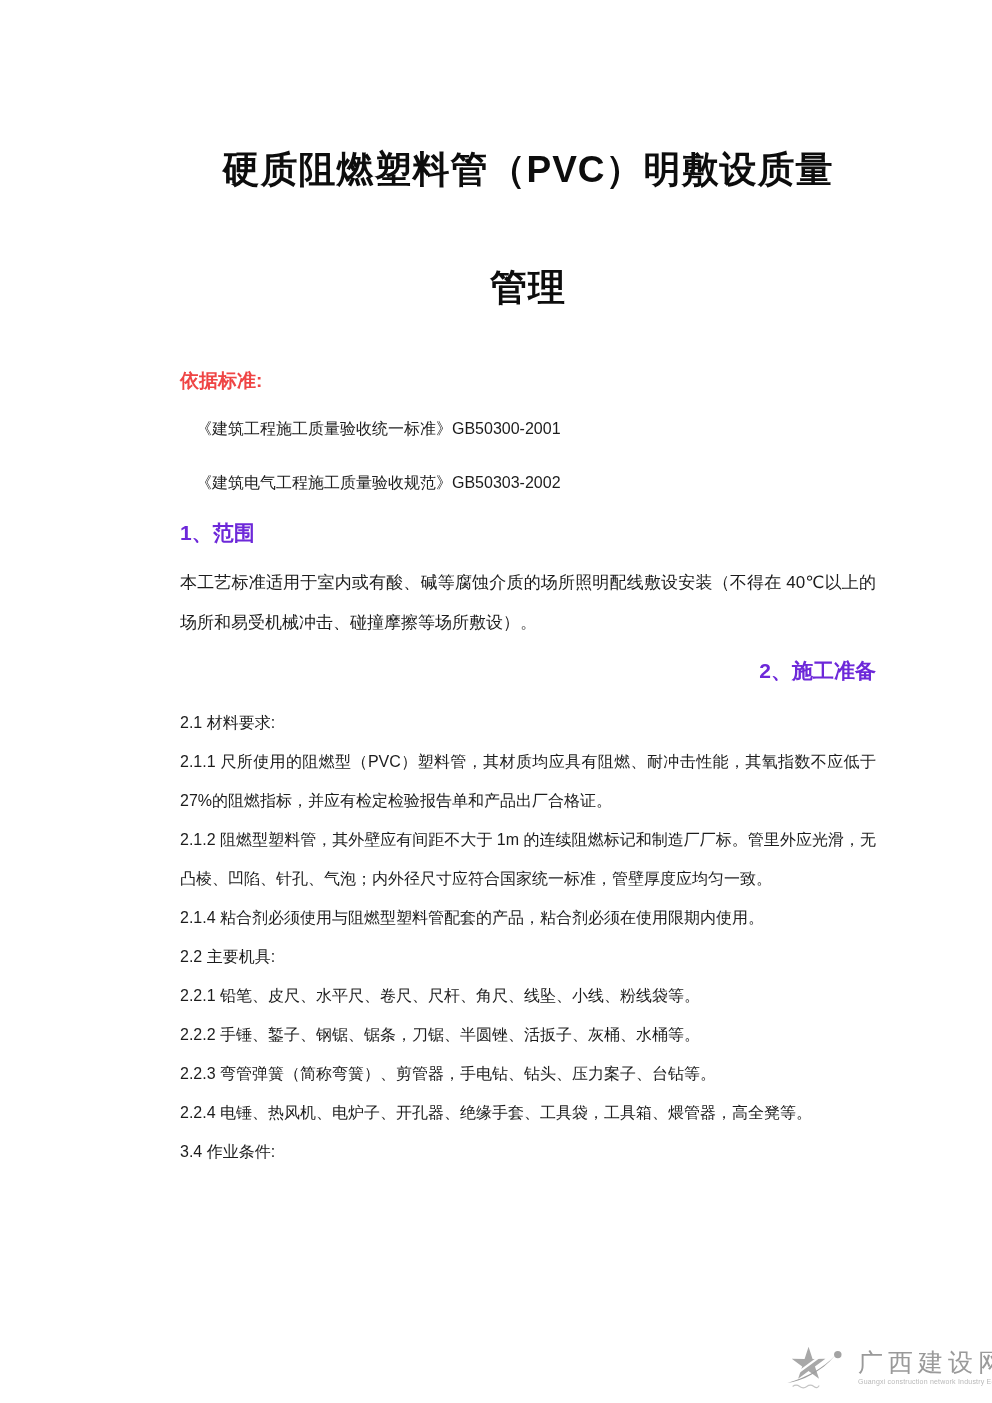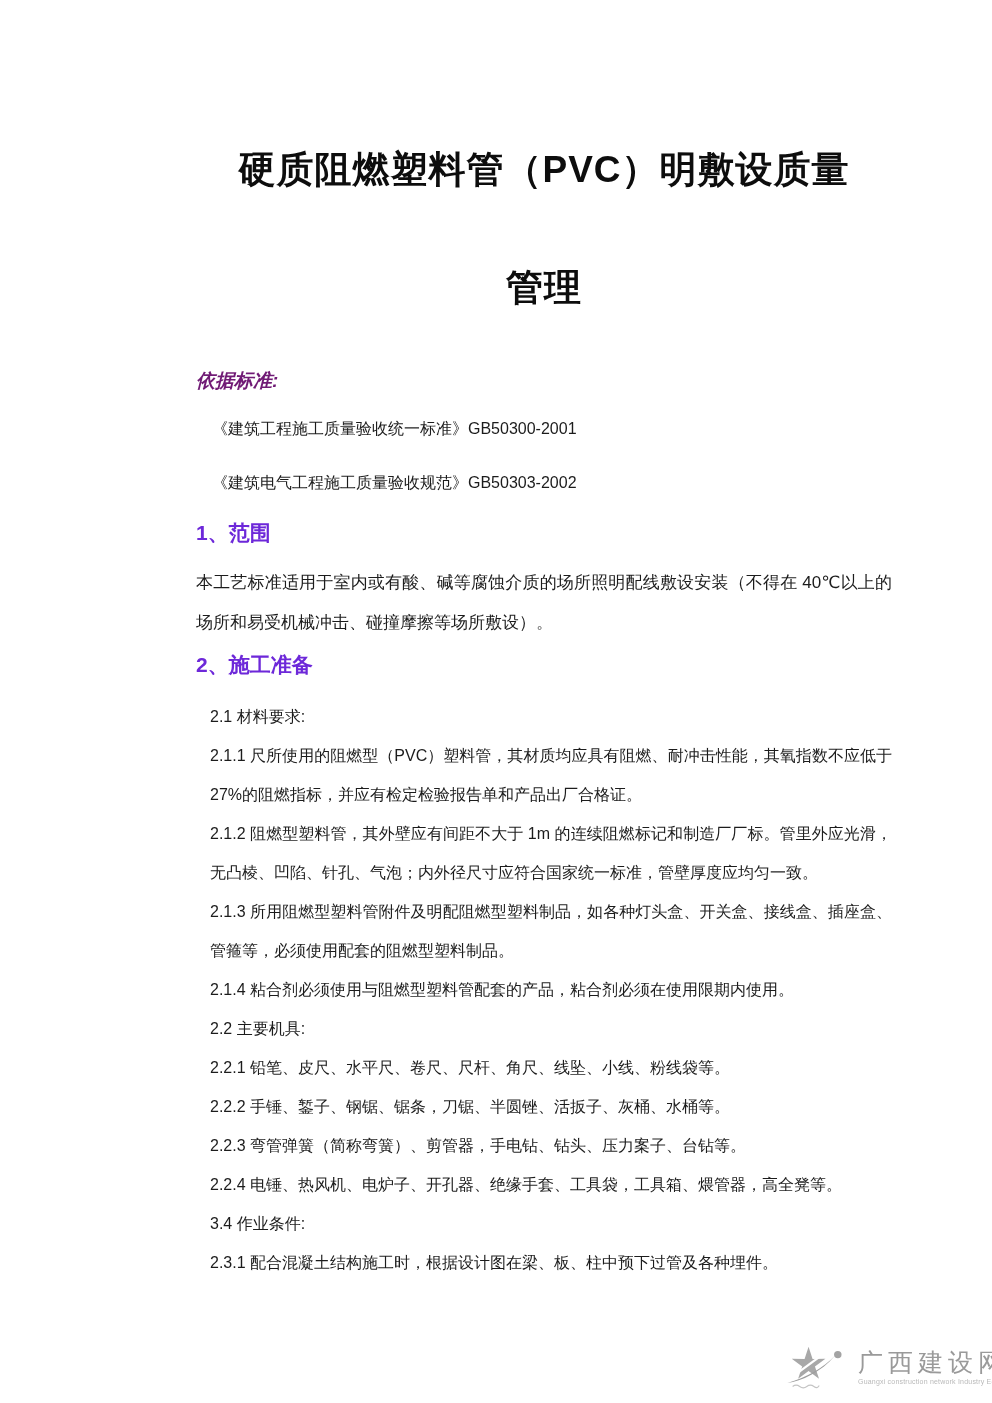--- a/index.html
+++ b/index.html
@@ -7,63 +7,62 @@
     position: relative;
     width: 992px;
     height: 1403px;
     background: #ffffff;
     overflow: hidden;
     font-family: "Liberation Sans", "DejaVu Sans", sans-serif;
     color: #1c1c1c;
   }
   .content {
     position: absolute;
-    left: 196px;
+    left: 180px;
     top: 0;
     width: 696px;
   }
   .doc-title {
     margin: 146px 0 0 0;
     font-size: 37px;
     line-height: 48px;
     font-weight: 700;
     text-align: center;
     letter-spacing: 1px;
     color: #0d0d0d;
   }
   .doc-title.second { margin-top: 70px; }
   .h-basis {
     margin: 56px 0 0 0;
     font-size: 19px;
     line-height: 26px;
     font-weight: 700;
-    color: #701a75;
-    font-style: italic;
+    color: #ef4444;
   }
   .std-group { margin-top: 16px; }
   .std-group p {
     margin: 16px;
     font-size: 16px;
     line-height: 38px;
   }
   .h-section {
     margin: 14px 0 0 0;
     font-size: 21px;
     line-height: 30px;
     font-weight: 700;
     color: #6d28d9;
   }
-  .h-section.prep { margin-top: 7px; }
+  .h-section.prep { margin-top: 13px; text-align: right; }
   .p-scope {
     margin: 15px 0 0 0;
     font-size: 17px;
     line-height: 40px;
     text-align: justify;
   }
-  .body-group { margin-top: 17px; margin-left: 14px; }
+  .body-group { margin-top: 17px; }
   .body-group p {
     margin: 0;
     font-size: 16px;
     line-height: 39px;
     text-align: justify;
   }
   
   .footer-logo {
     position: absolute;
     left: 782px;
@@ -111,29 +110,27 @@
 
     <div class="h-section">1、范围</div>
     <p class="p-scope">本工艺标准适用于室内或有酸、碱等腐蚀介质的场所照明配线敷设安装（不得在 40℃以上的场所和易受机械冲击、碰撞摩擦等场所敷设）。</p>
 
     <div class="h-section prep">2、施工准备</div>
 
     <div class="body-group">
       <p>2.1 材料要求:</p>
       <p>2.1.1 尺所使用的阻燃型（PVC）塑料管，其材质均应具有阻燃、耐冲击性能，其氧指数不应低于 27%的阻燃指标，并应有检定检验报告单和产品出厂合格证。</p>
       <p>2.1.2 阻燃型塑料管，其外壁应有间距不大于 1m 的连续阻燃标记和制造厂厂标。管里外应光滑，无凸棱、凹陷、针孔、气泡；内外径尺寸应符合国家统一标准，管壁厚度应均匀一致。</p>
-      <p>2.1.3 所用阻燃型塑料管附件及明配阻燃型塑料制品，如各种灯头盒、开关盒、接线盒、插座盒、管箍等，必须使用配套的阻燃型塑料制品。</p>
       <p>2.1.4 粘合剂必须使用与阻燃型塑料管配套的产品，粘合剂必须在使用限期内使用。</p>
       <p>2.2 主要机具:</p>
       <p>2.2.1 铅笔、皮尺、水平尺、卷尺、尺杆、角尺、线坠、小线、粉线袋等。</p>
       <p>2.2.2 手锤、錾子、钢锯、锯条，刀锯、半圆锉、活扳子、灰桶、水桶等。</p>
       <p>2.2.3 弯管弹簧（简称弯簧）、剪管器，手电钻、钻头、压力案子、台钻等。</p>
       <p>2.2.4 电锤、热风机、电炉子、开孔器、绝缘手套、工具袋，工具箱、煨管器，高全凳等。</p>
       <p>3.4 作业条件:</p>
-      <p>2.3.1 配合混凝土结构施工时，根据设计图在梁、板、柱中预下过管及各种埋件。</p>
     </div>
   </div>
 
   <div class="footer-logo">
     <svg class="logo-mark" viewBox="0 0 70 58" xmlns="http://www.w3.org/2000/svg">
       <polygon points="30,6 34.5,19.9 49,19.8 37.2,28.3 41.8,42.2 30,33.6 18.2,42.2 22.8,28.3 11,19.8 25.5,19.9" fill="#a8a8a8"></polygon>
       <path d="M6,47 C 22,45 44,35 60,16 C 47,30 27,41 6,47 Z" fill="#9d9d9d"></path>
       <line x1="13" y1="39" x2="50" y2="12" stroke="#ffffff" stroke-width="2.6"></line>
       <circle cx="63" cy="15" r="4.2" fill="#a3a3a3"></circle>
       <path d="M12,51 q4,-3 8,0 t 8,0 t 8,0 t 6,-1" fill="none" stroke="#c4c4c4" stroke-width="1.3"></path>

